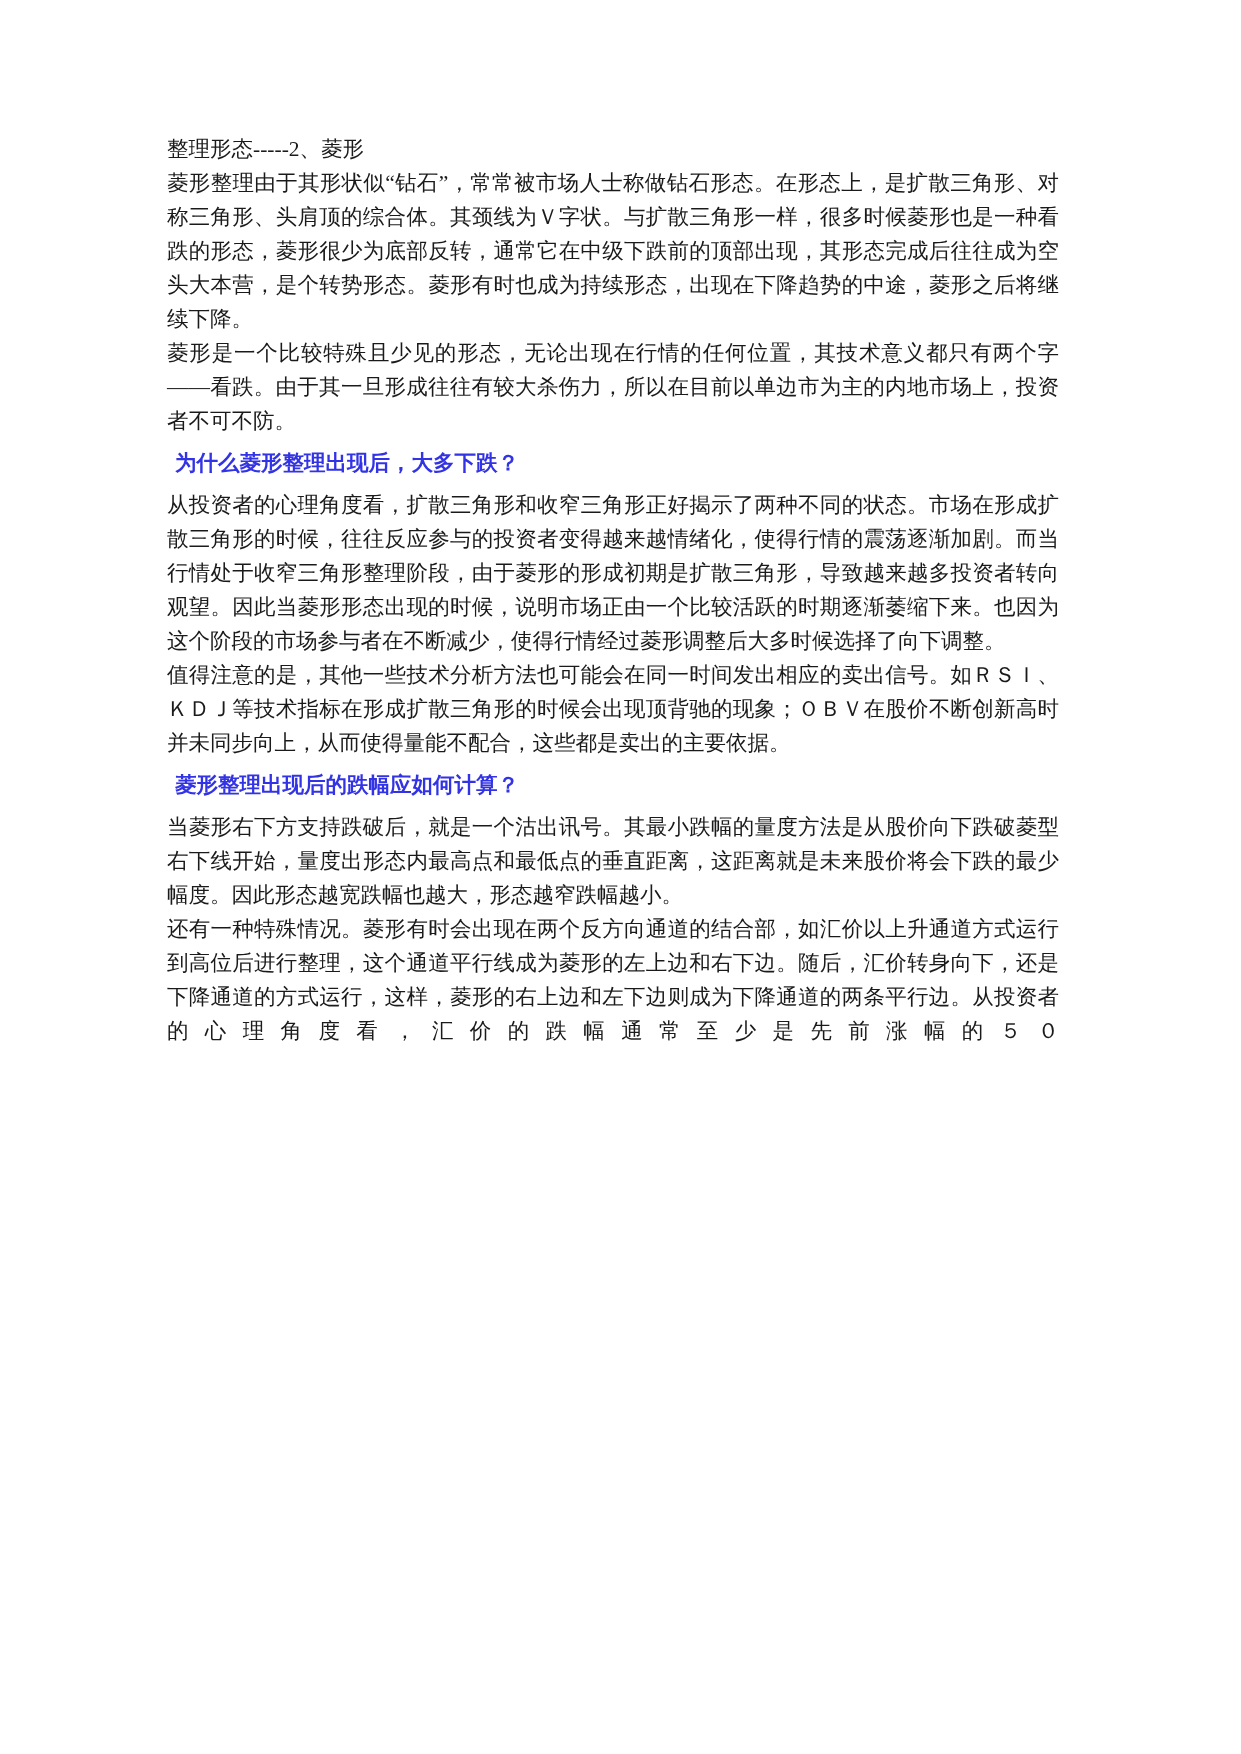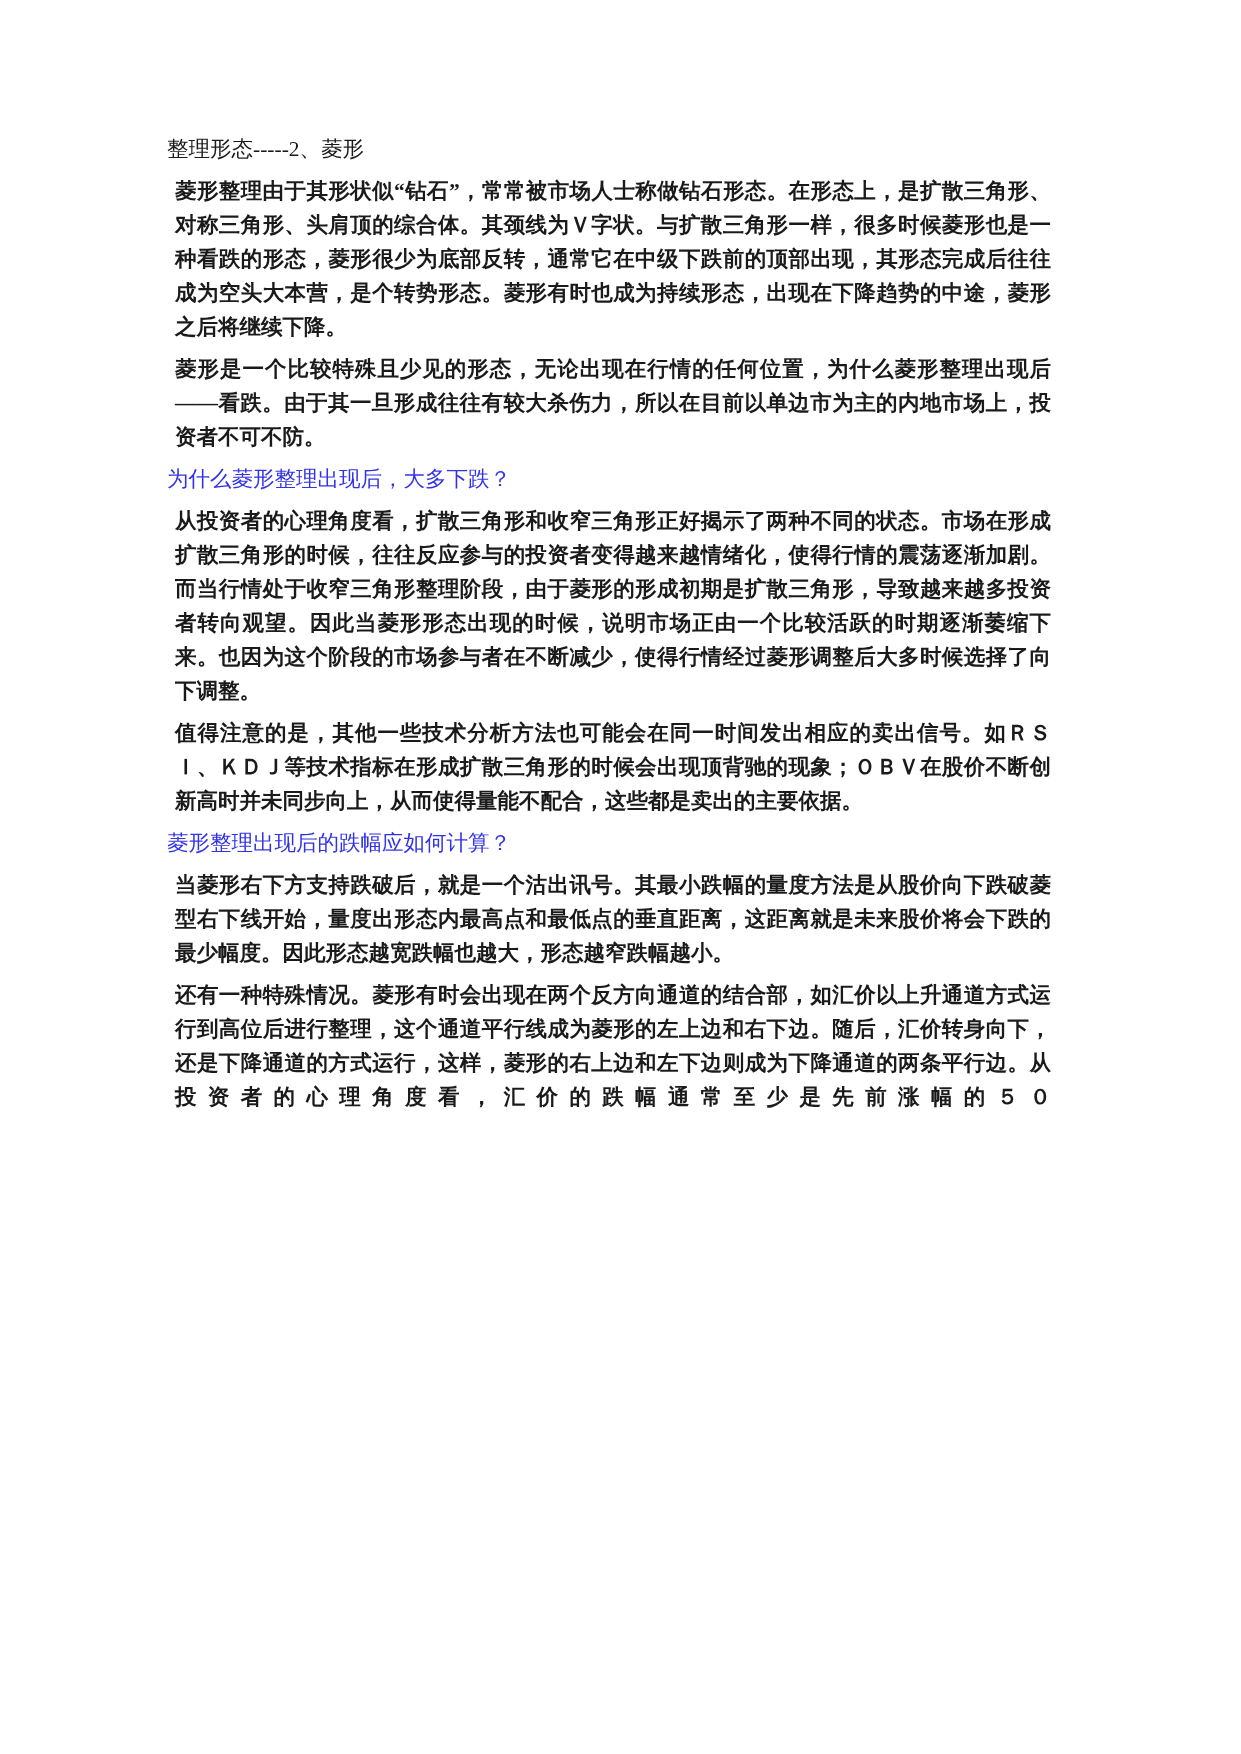--- a/index.html
+++ b/index.html
@@ -23,43 +23,42 @@
     font-size: 21.5px;
     line-height: 34px;
     color: var(--body-color, #1a1a1a);
   }
   .doc-title {
     margin: 0;
     text-align: left;
     font-weight: normal;
   }
   .para {
-    margin: 8px;
+    margin: 0;
     text-align: justify;
     text-justify: inter-ideograph;
-    font-weight: bold;
   }
   .para.last-justify {
     text-align-last: justify;
   }
   .heading {
-    margin: 0;
+    margin: 8px;
     text-align: left;
     color: var(--heading-color, #3333e6);
-    font-weight: normal;
+    font-weight: bold;
   }
 </style>
 </head>
 <body>
 
 <div class="page">
   <div class="content">
     <p class="doc-title">整理形态-----2、菱形</p>
     <p class="para">菱形整理由于其形状似“钻石”，常常被市场人士称做钻石形态。在形态上，是扩散三角形、对称三角形、头肩顶的综合体。其颈线为Ｖ字状。与扩散三角形一样，很多时候菱形也是一种看跌的形态，菱形很少为底部反转，通常它在中级下跌前的顶部出现，其形态完成后往往成为空头大本营，是个转势形态。菱形有时也成为持续形态，出现在下降趋势的中途，菱形之后将继续下降。</p>
-    <p class="para">菱形是一个比较特殊且少见的形态，无论出现在行情的任何位置，为什么菱形整理出现后——看跌。由于其一旦形成往往有较大杀伤力，所以在目前以单边市为主的内地市场上，投资者不可不防。</p>
+    <p class="para">菱形是一个比较特殊且少见的形态，无论出现在行情的任何位置，其技术意义都只有两个字——看跌。由于其一旦形成往往有较大杀伤力，所以在目前以单边市为主的内地市场上，投资者不可不防。</p>
     <p class="heading">为什么菱形整理出现后，大多下跌？</p>
     <p class="para">从投资者的心理角度看，扩散三角形和收窄三角形正好揭示了两种不同的状态。市场在形成扩散三角形的时候，往往反应参与的投资者变得越来越情绪化，使得行情的震荡逐渐加剧。而当行情处于收窄三角形整理阶段，由于菱形的形成初期是扩散三角形，导致越来越多投资者转向观望。因此当菱形形态出现的时候，说明市场正由一个比较活跃的时期逐渐萎缩下来。也因为这个阶段的市场参与者在不断减少，使得行情经过菱形调整后大多时候选择了向下调整。</p>
     <p class="para">值得注意的是，其他一些技术分析方法也可能会在同一时间发出相应的卖出信号。如ＲＳＩ、ＫＤＪ等技术指标在形成扩散三角形的时候会出现顶背驰的现象；ＯＢＶ在股价不断创新高时并未同步向上，从而使得量能不配合，这些都是卖出的主要依据。</p>
     <p class="heading">菱形整理出现后的跌幅应如何计算？</p>
     <p class="para">当菱形右下方支持跌破后，就是一个沽出讯号。其最小跌幅的量度方法是从股价向下跌破菱型右下线开始，量度出形态内最高点和最低点的垂直距离，这距离就是未来股价将会下跌的最少幅度。因此形态越宽跌幅也越大，形态越窄跌幅越小。</p>
     <p class="para last-justify">还有一种特殊情况。菱形有时会出现在两个反方向通道的结合部，如汇价以上升通道方式运行到高位后进行整理，这个通道平行线成为菱形的左上边和右下边。随后，汇价转身向下，还是下降通道的方式运行，这样，菱形的右上边和左下边则成为下降通道的两条平行边。从投资者的心理角度看，汇价的跌幅通常至少是先前涨幅的５０</p>
   </div>
 </div>
 
 </body></html>

